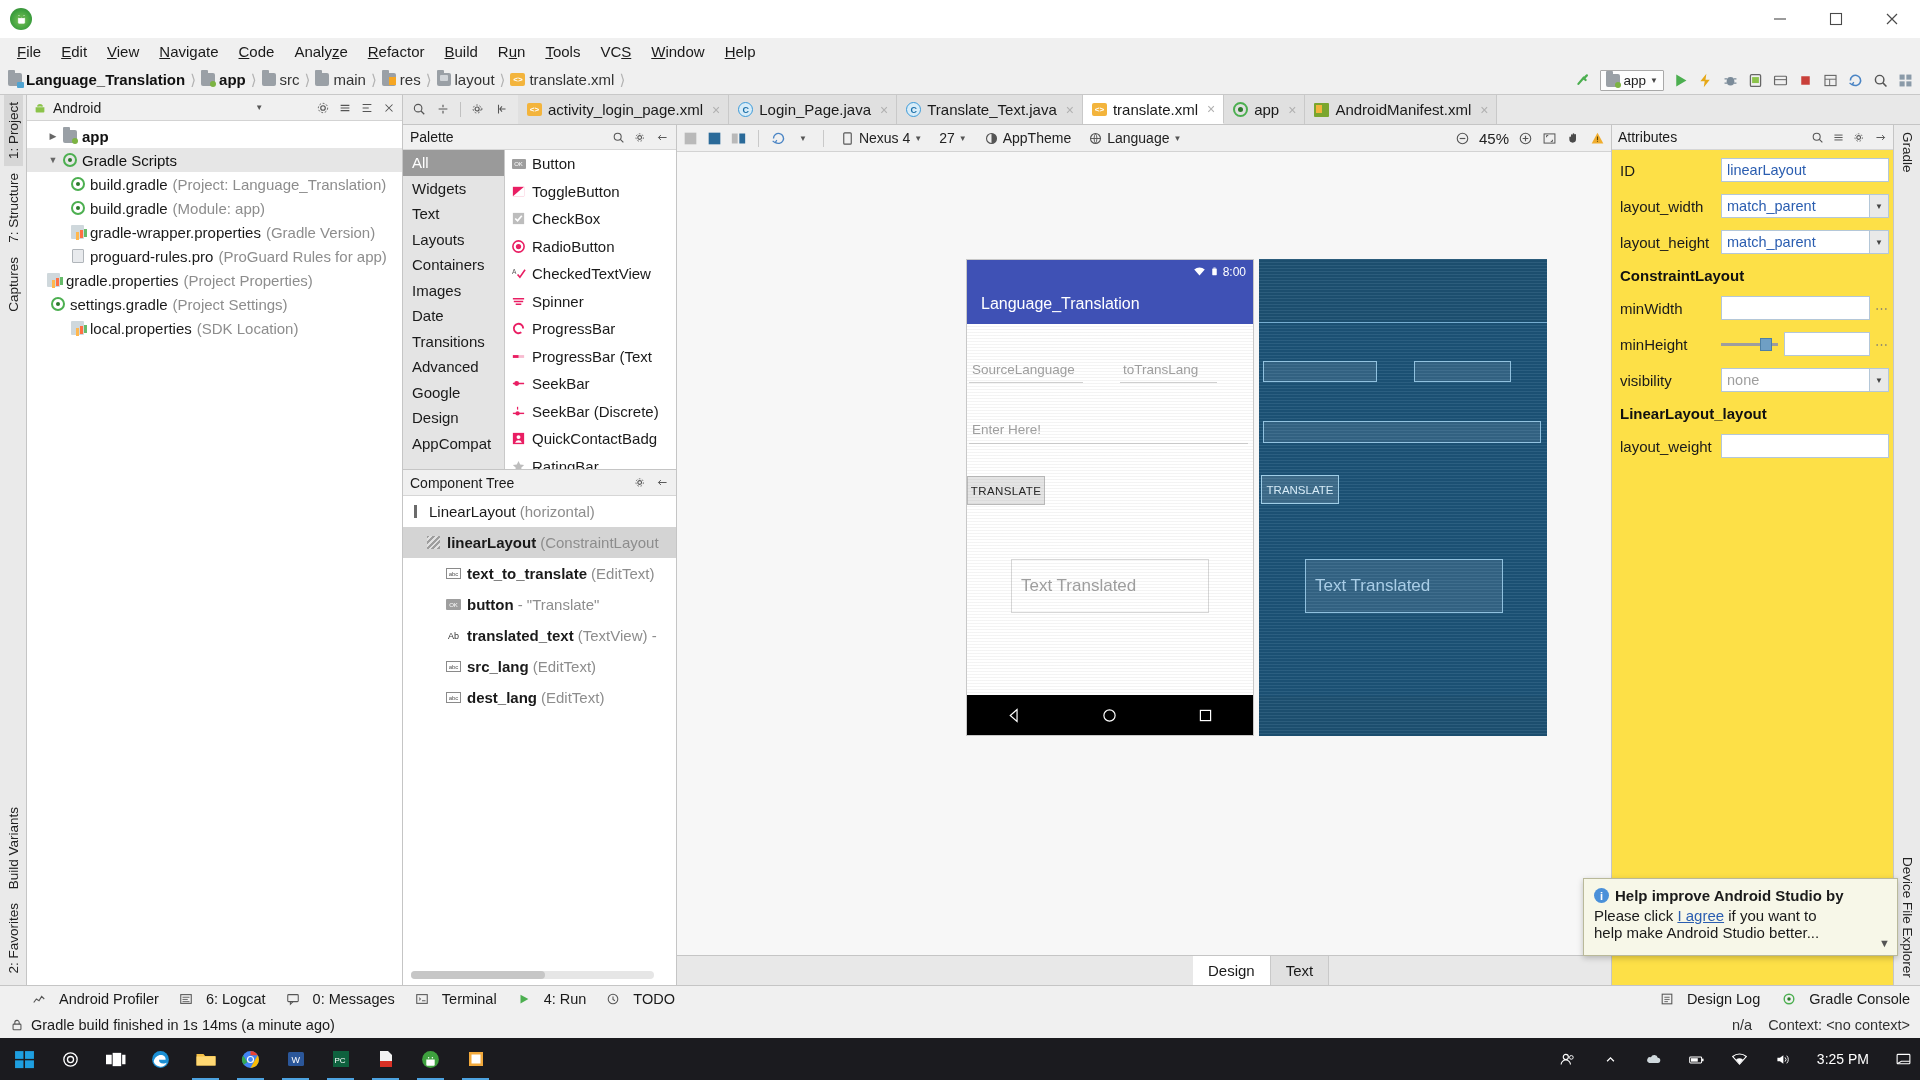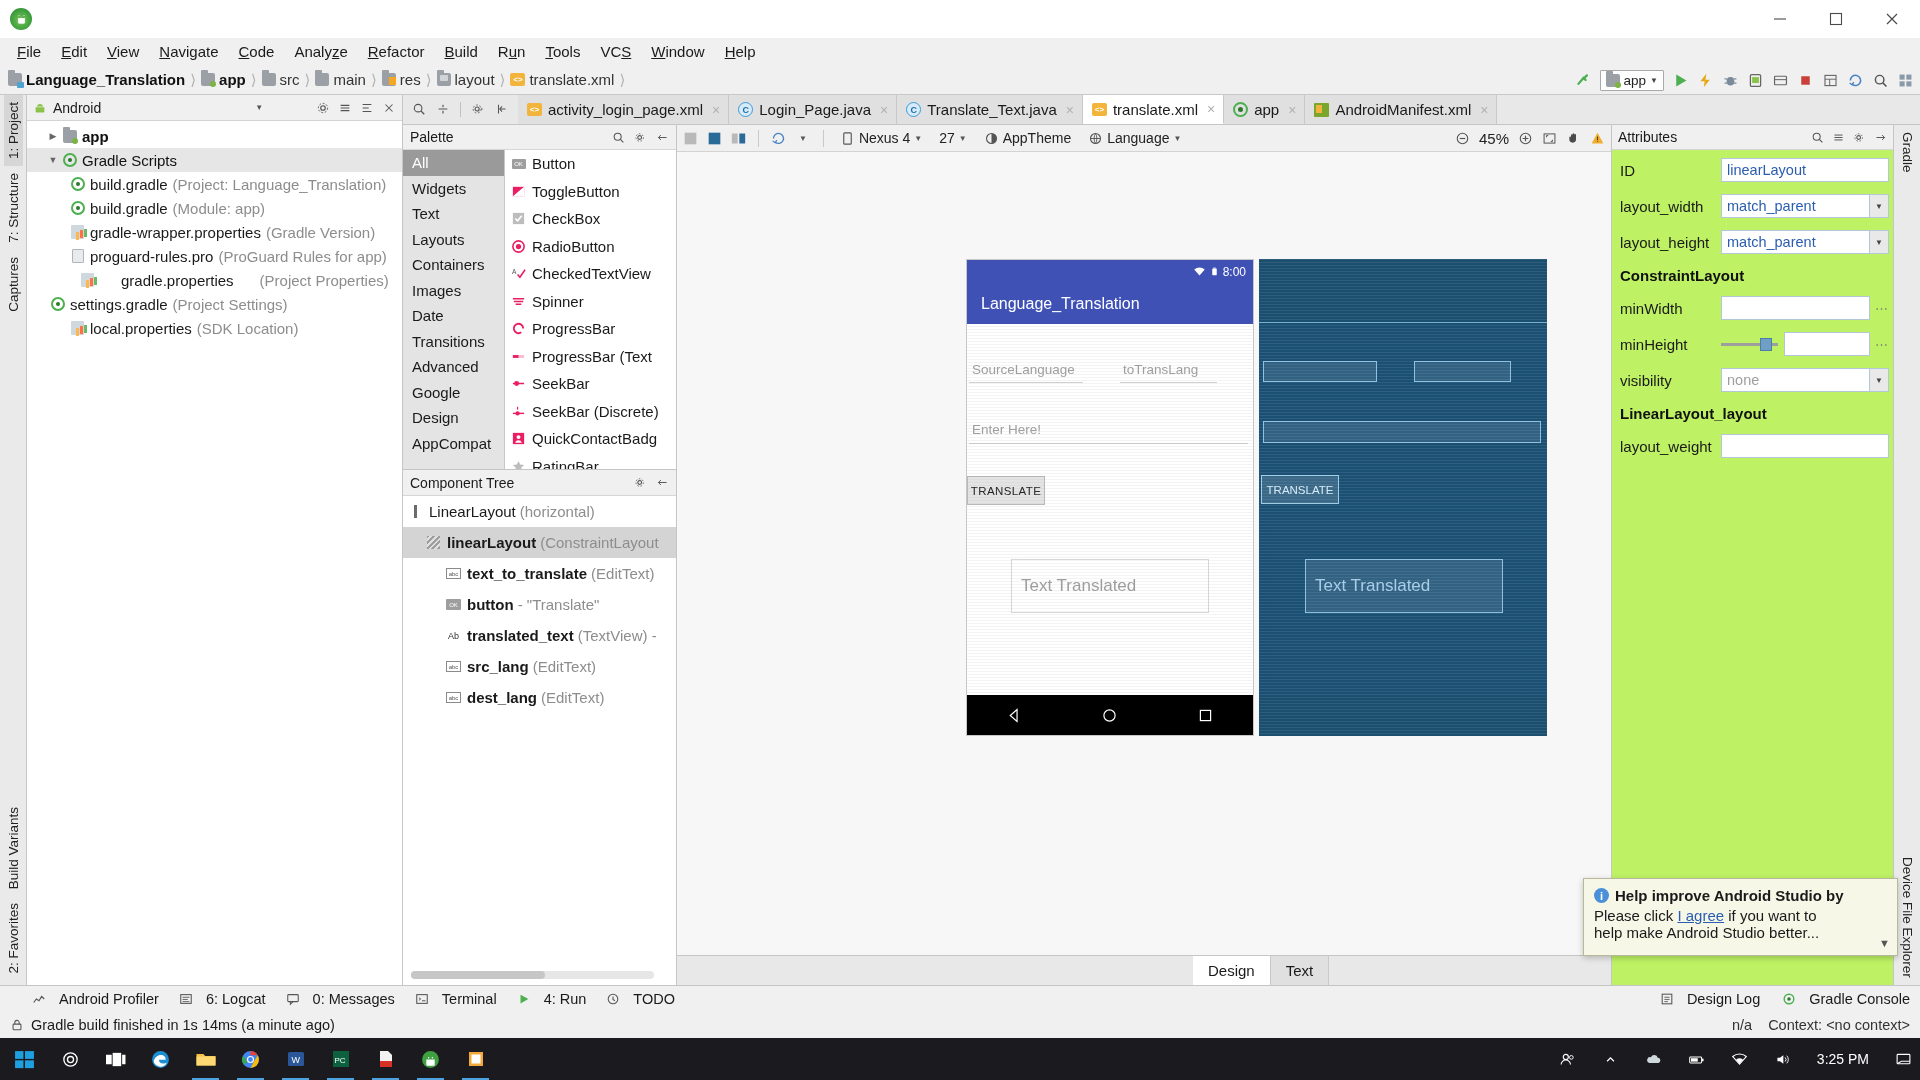--- a/index.html
+++ b/index.html
@@ -180,21 +180,21 @@
   
   .dtabs{ height:30px; background:#e8e8e8; border-top:1px solid #c5c5c5; display:flex; align-items:flex-end; padding-left:516px; flex:0 0 30px;}
   .dtab{ height:29px; padding:0 15px; display:flex; align-items:center; font-size:15px; background:#e0e0e0; border-right:1px solid #c9c9c9;}
   .dtab.active{ background:#fff; }
 
   
   .attrpanel{ width:282px; flex:0 0 282px; background:#f0f0f0; border-left:1px solid #c5c5c5; display:flex; flex-direction:column;}
   .at-head{ height:25px; display:flex; align-items:center; padding:0 6px; font-size:14px; border-bottom:1px solid #d6d6d6;}
   .at-head .ph-actions{ margin-left:auto; display:flex;gap:8px;align-items:center;color:#555;}
   .at-head svg{width:13px;height:13px;}
-  .at-body{ flex:1 1 auto; background:#bef264; padding-top:2px; overflow:hidden;}
+  .at-body{ flex:1 1 auto; background:#fde047; padding-top:2px; overflow:hidden;}
   .at-row{ height:36px; display:flex; align-items:center; padding:0 4px 0 8px; gap:5px; }
   .at-label{ width:96px; flex:0 0 96px; font-size:15px; color:#1a1a1a; white-space:nowrap; overflow:hidden;}
   .at-val{ flex:1 1 auto; height:24px; background:#fff; border:1px solid #b4c7d8; display:flex; align-items:center; padding:0 5px; font-size:14.5px; color:#1a1a1a; }
   .at-val.blue{ color:#2a5db0; }
   .at-combo{ flex:1 1 auto; height:24px; display:flex; }
   .at-combo .inp{ flex:1 1 auto; background:#fff; border:1px solid #b4c7d8; border-right:none; display:flex; align-items:center; padding:0 5px; font-size:14.5px;}
   .at-combo .dd{ width:20px; flex:0 0 20px; background:#e9e9e9; border:1px solid #b4c7d8; display:flex; align-items:center; justify-content:center; font-size:8px; color:#444;}
   .at-section{ height:30px; display:flex; align-items:center; padding-left:8px; font-size:15px; font-weight:bold; color:#111;}
   .at-dots{ width:14px; flex:0 0 14px; text-align:center; color:#777; font-size:13px; letter-spacing:1px;}
   .slider{ flex:1 1 auto; height:24px; display:flex; align-items:center; gap:6px;}
@@ -479,21 +479,21 @@
           <span>gradle-wrapper.properties</span>
           <span class="tnote">(Gradle Version)</span>
         </div>
         <div class="tr" style="padding-left:42px;">
           <span class="ti">
               <span class="pro-ico"></span>
             </span>
           <span>proguard-rules.pro</span>
           <span class="tnote">(ProGuard Rules for app)</span>
         </div>
-        <div class="tr" style="padding-left:52px;gap:21px;">
+        <div class="tr" style="padding-left:18px;">
           <span class="ti">
               <span class="props-ico"></span>
             </span>
           <span>gradle.properties</span>
           <span class="tnote">(Project Properties)</span>
         </div>
         <div class="tr" style="padding-left:22px;">
           <span class="ti">
               <span class="gradle-ico"></span>
             </span>

